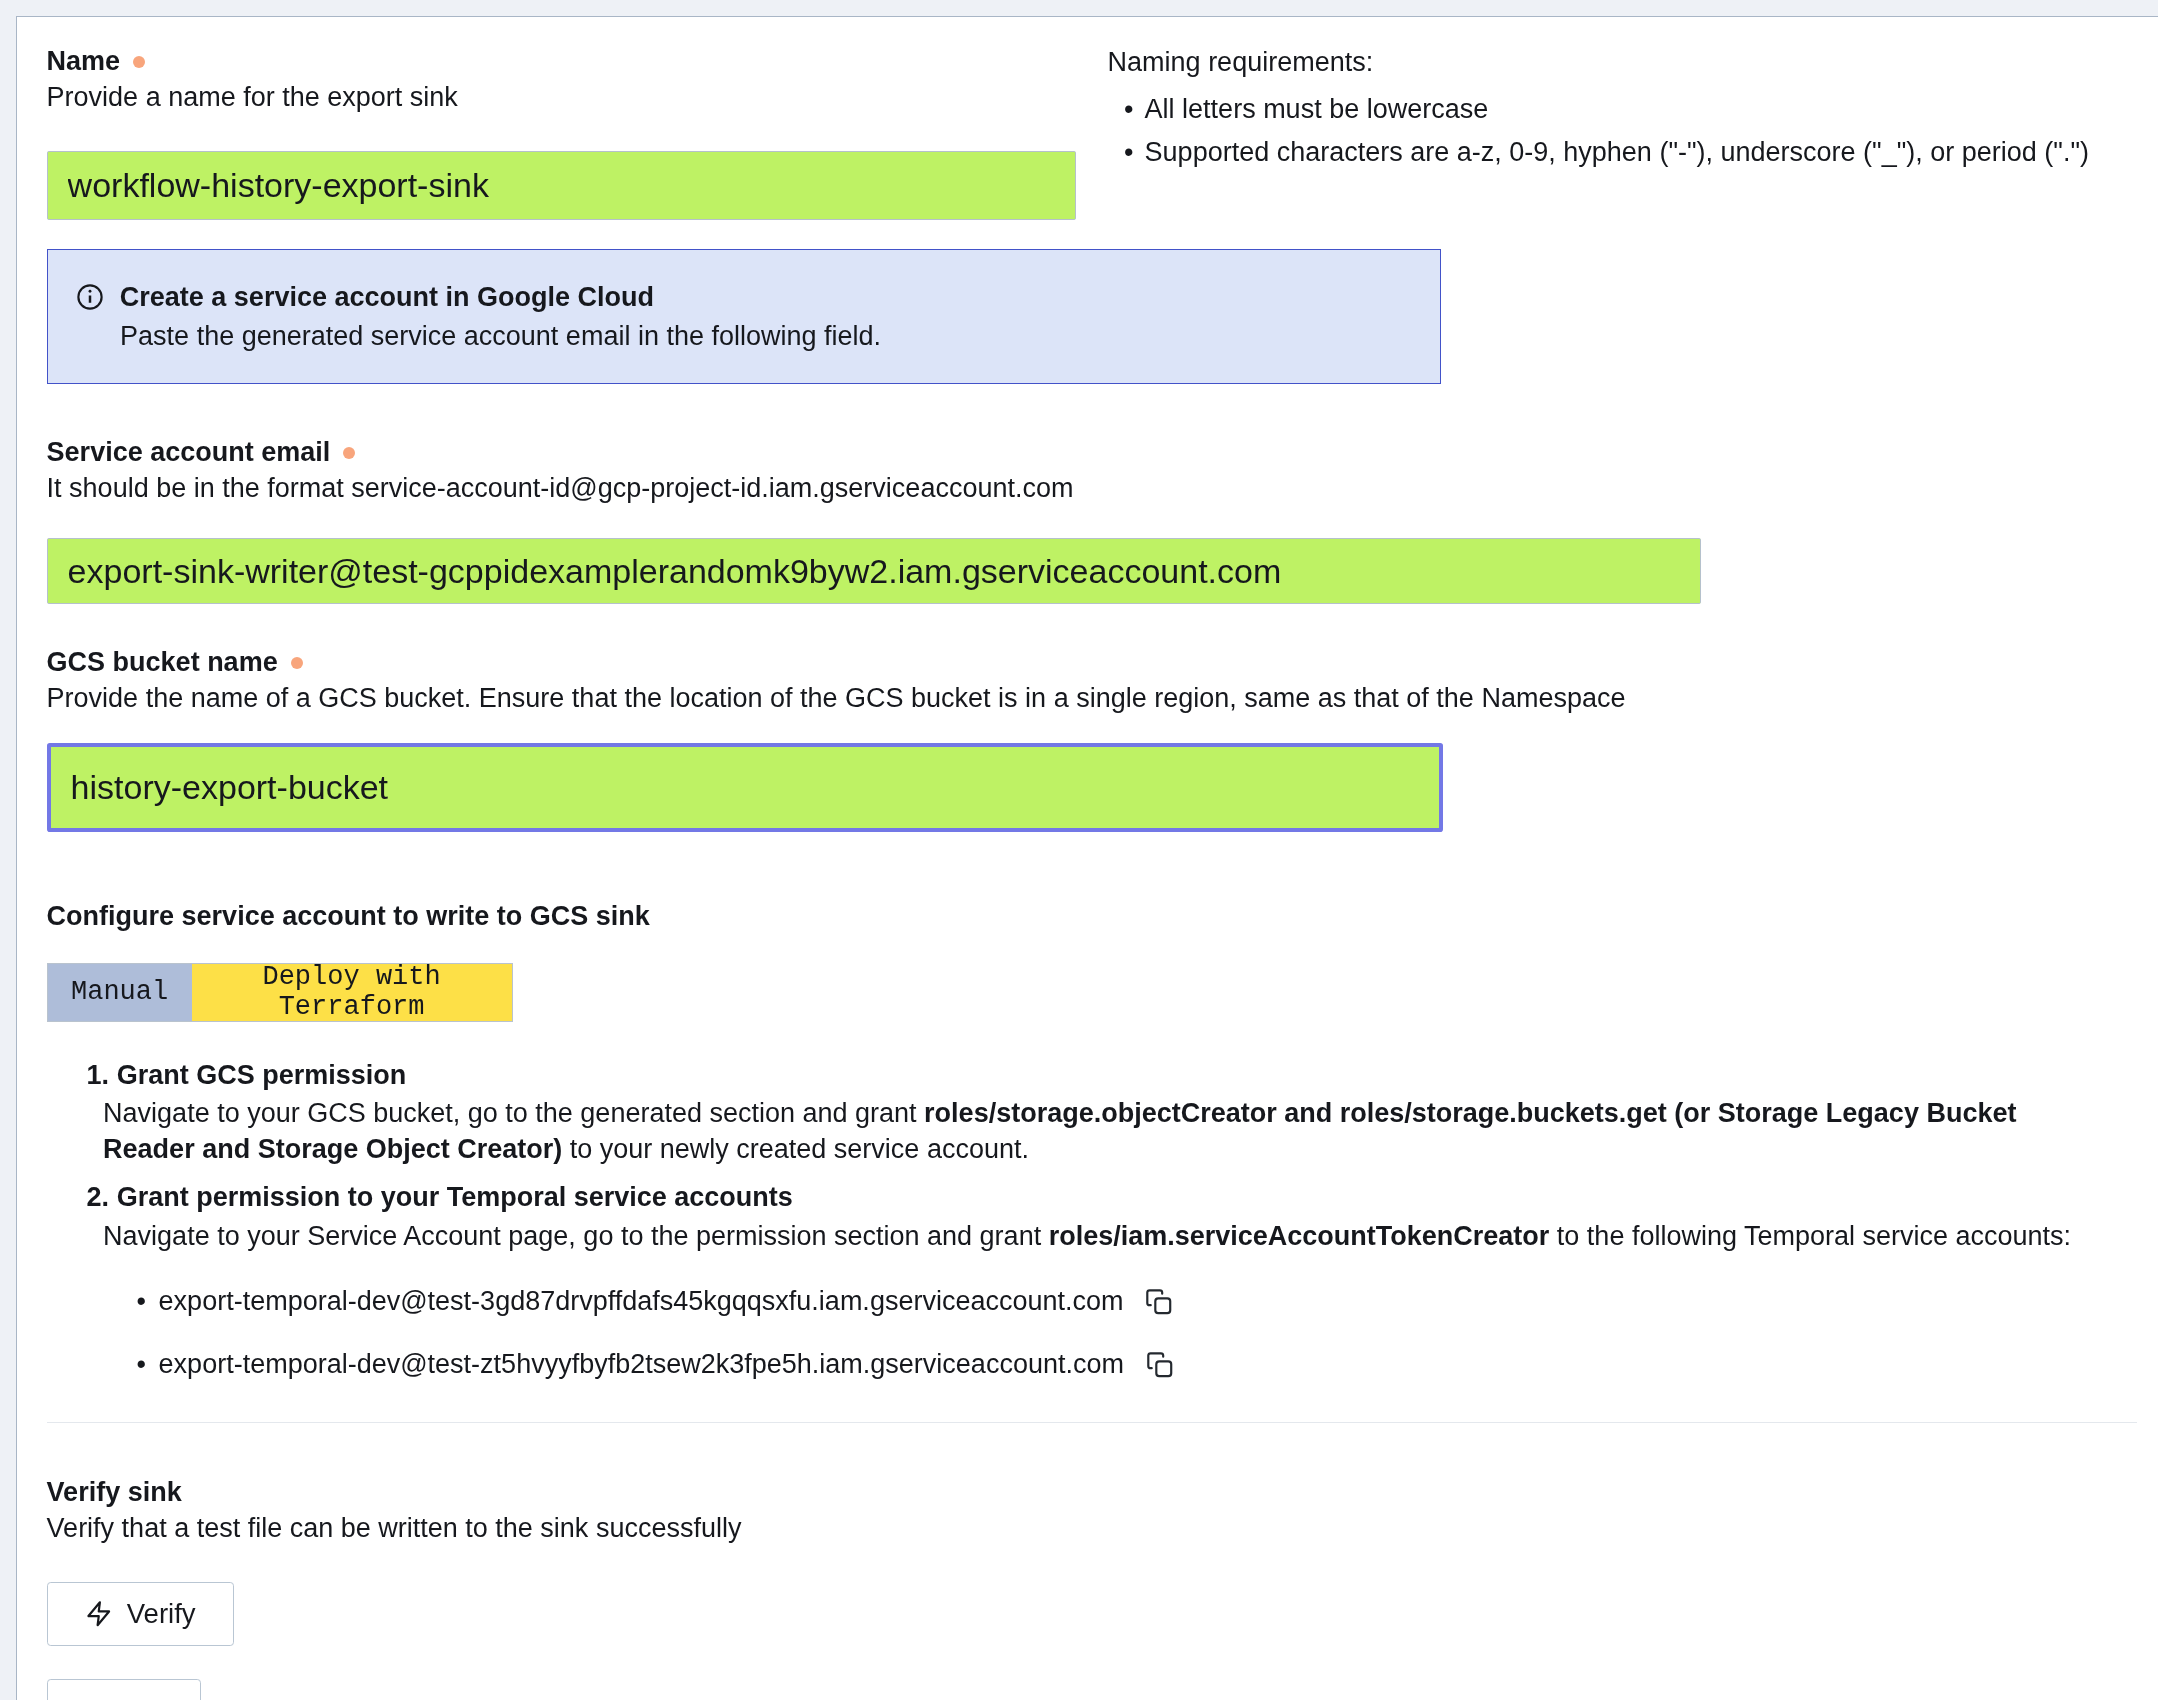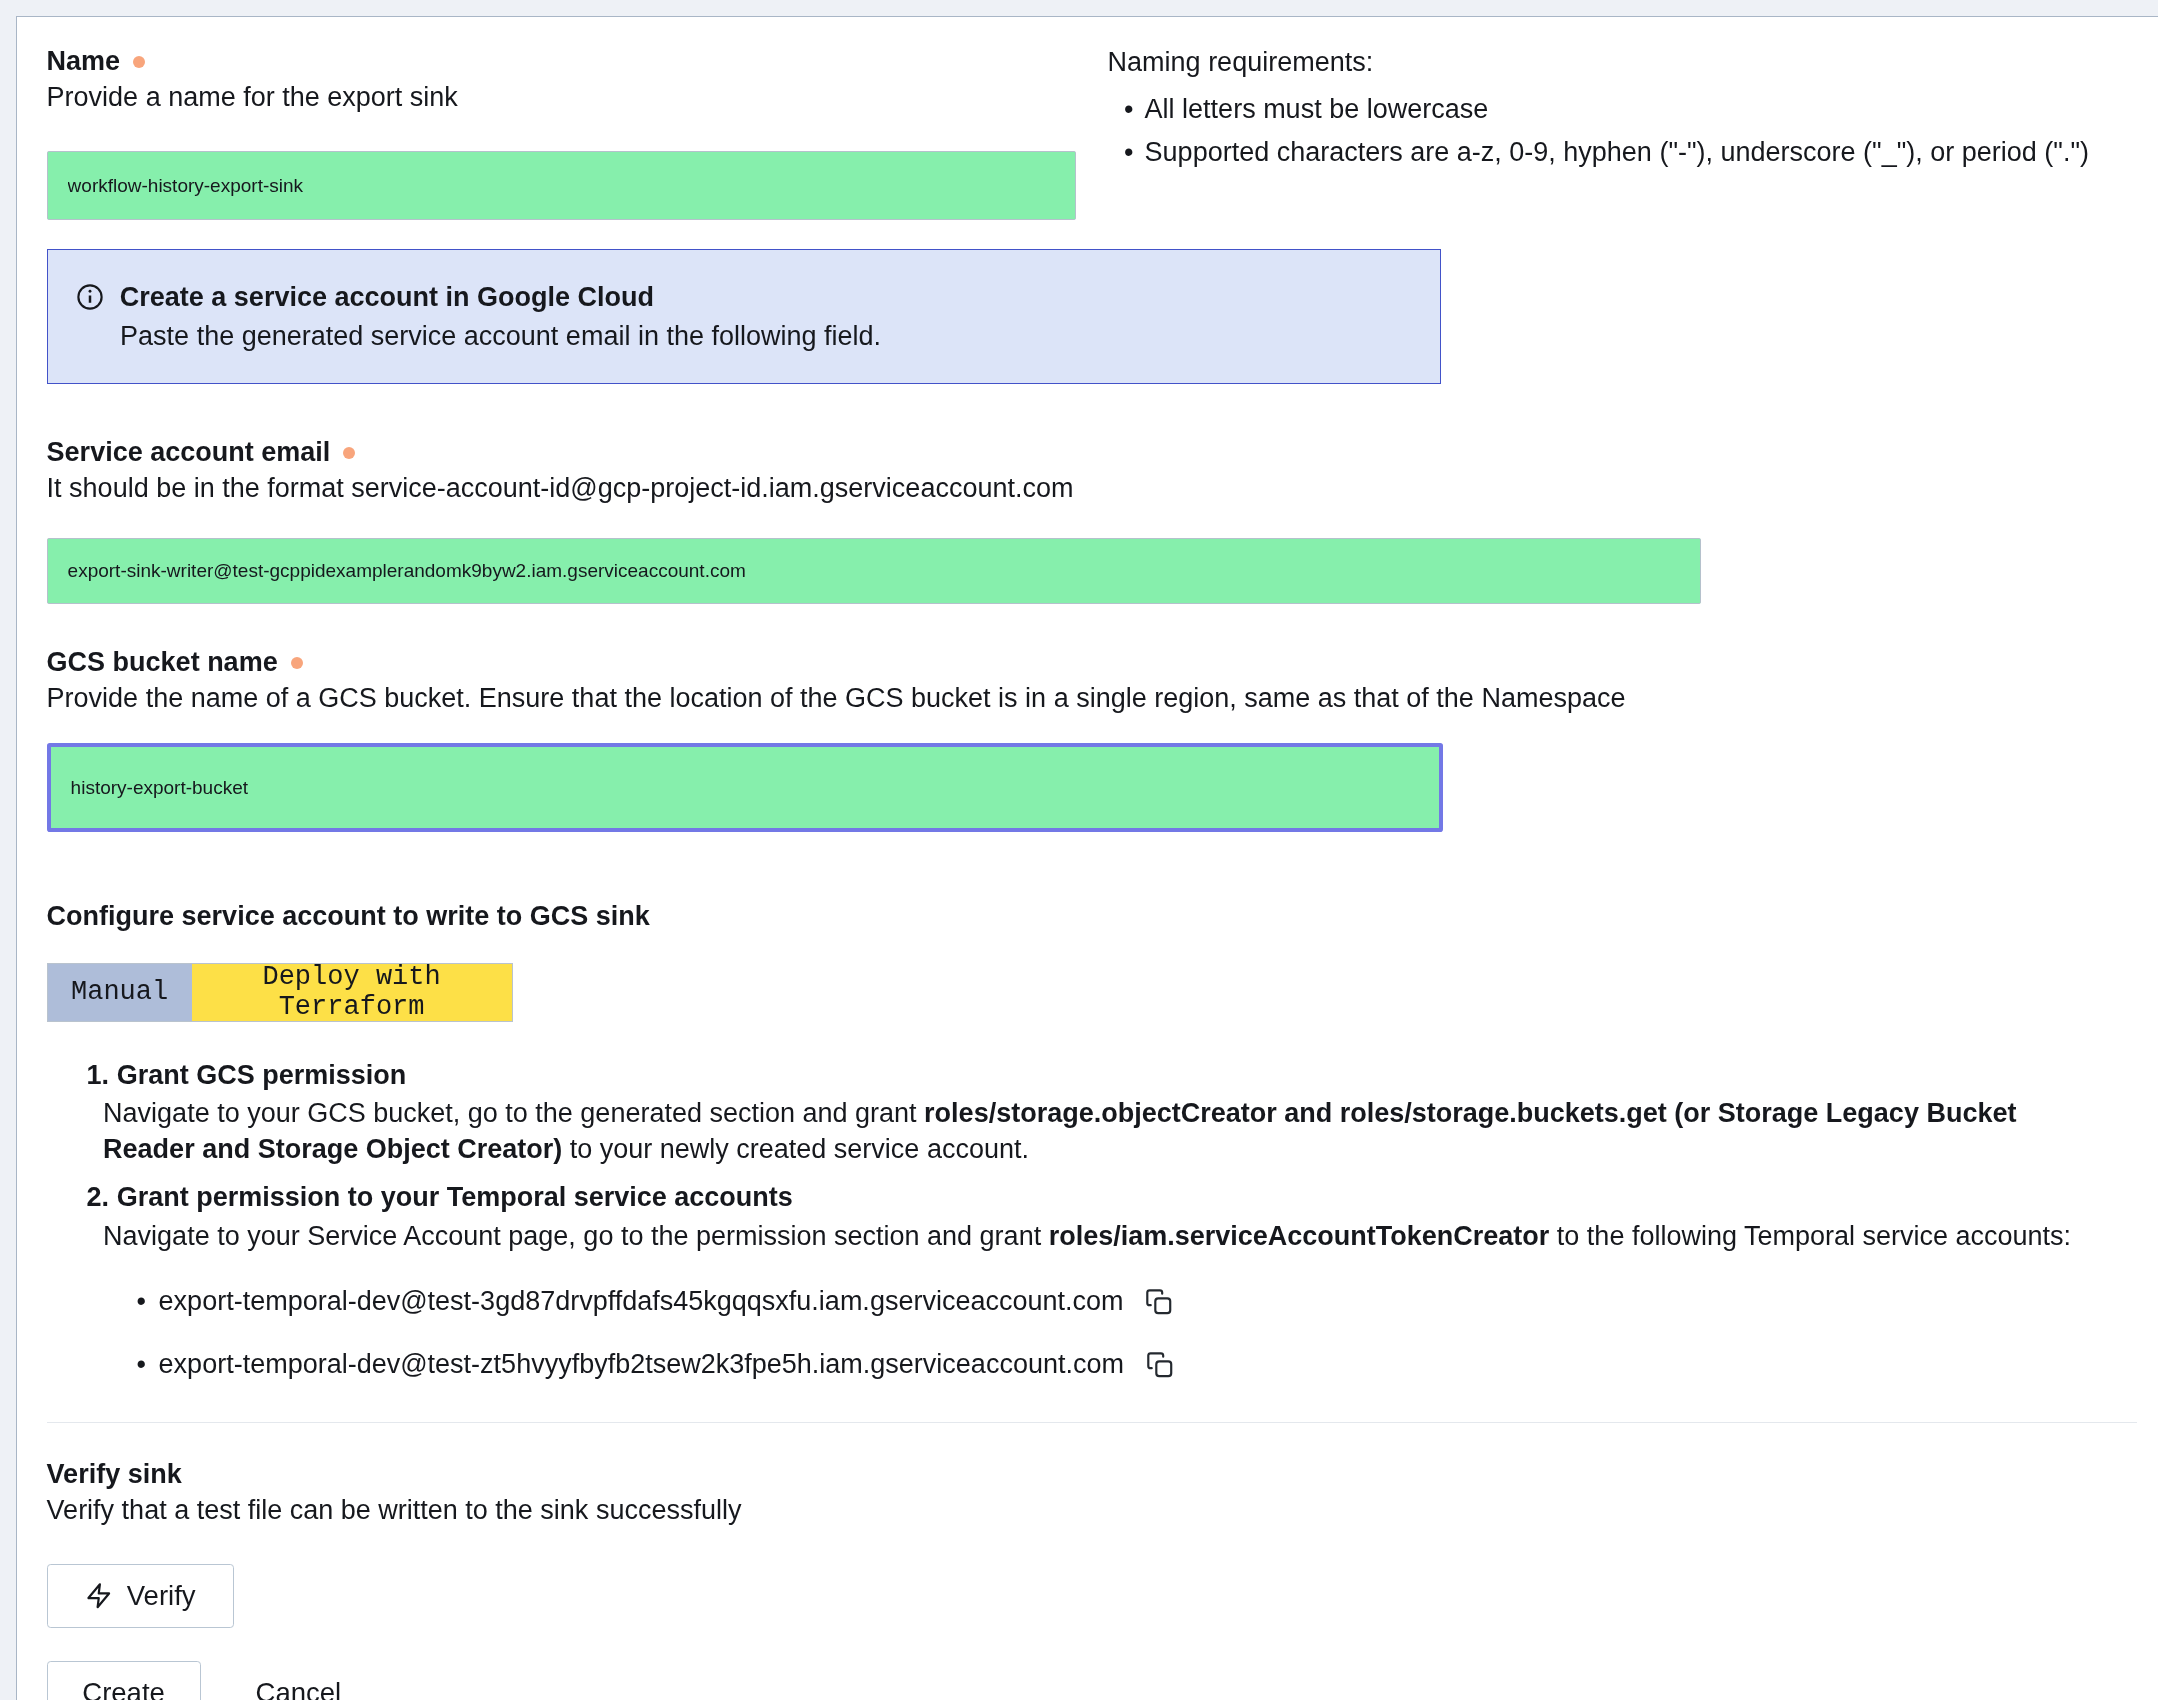--- a/index.html
+++ b/index.html
@@ -30,22 +30,22 @@
   }
   .field-label{font-weight:700;line-height:35px;display:flex;align-items:center;}
   .req-dot{
     display:inline-block;width:12px;height:12px;border-radius:50%;
     background:var(--required-dot);margin-left:13px;margin-top:1.8px;
   }
   .field-desc{line-height:37px;}
   .text-input{
     display:block;height:69px;width:1029px;
     border:1.8px solid var(--input-border);border-radius:1.8px;
-    font-family:inherit;font-size:19px;color:var(--text);
-    padding:0 20px;background:#86efac;outline:none;
+    font-family:inherit;font-size:34px;color:var(--text);
+    padding:0 20px;background:#bef264;outline:none;
   }
   .name-row{margin-top:27.5px;}
   .input-name{margin-top:35px;}
   .naming-req{position:absolute;left:1091px;top:27.5px;width:1047px;}
   .naming-req-title{line-height:37px;}
   .nr-item{display:flex;line-height:37px;white-space:nowrap;}
   .nr-item .dot{width:20px;text-align:left;padding-left:16.5px;flex:0 0 37px;}
   .nr-item:nth-child(2){margin-top:10px;}
   .nr-item + .nr-item{margin-top:5.5px;}
   .banner{
@@ -81,21 +81,21 @@
   .step + .step{margin-top:13px;}
   .sa-list{margin-top:29px;padding-left:90px;}
   .sa-item{display:flex;align-items:center;line-height:37px;}
   .sa-item + .sa-item{margin-top:26px;}
   .sa-item .dot{flex:0 0 22px;}
   .copy-btn{
     background:none;border:none;cursor:pointer;margin-left:20px;
     width:31px;height:31px;display:inline-flex;align-items:center;justify-content:center;color:#24292F;
   }
   .divider{margin-top:39px;border:none;border-top:1.8px solid #E4E8ED;width:2090px;}
-  .verify-title{margin-top:34px;font-weight:700;line-height:35px;}
+  .verify-title{margin-top:52px;font-weight:700;line-height:35px;}
   .verify-btn{
     margin-top:35px;display:inline-flex;align-items:center;gap:14.7px;
     height:64px;padding:0 37px;background:#fff;
     border:1.8px solid #B9C6D3;border-radius:3.7px;
     font-family:inherit;font-size:27.5px;color:var(--text);cursor:pointer;justify-content:flex-end;
   }
   .actions{margin-top:33px;display:flex;align-items:center;}
   .create-btn{
     display:inline-flex;align-items:center;justify-content:center;
     min-width:154px;height:64px;background:#fff;

